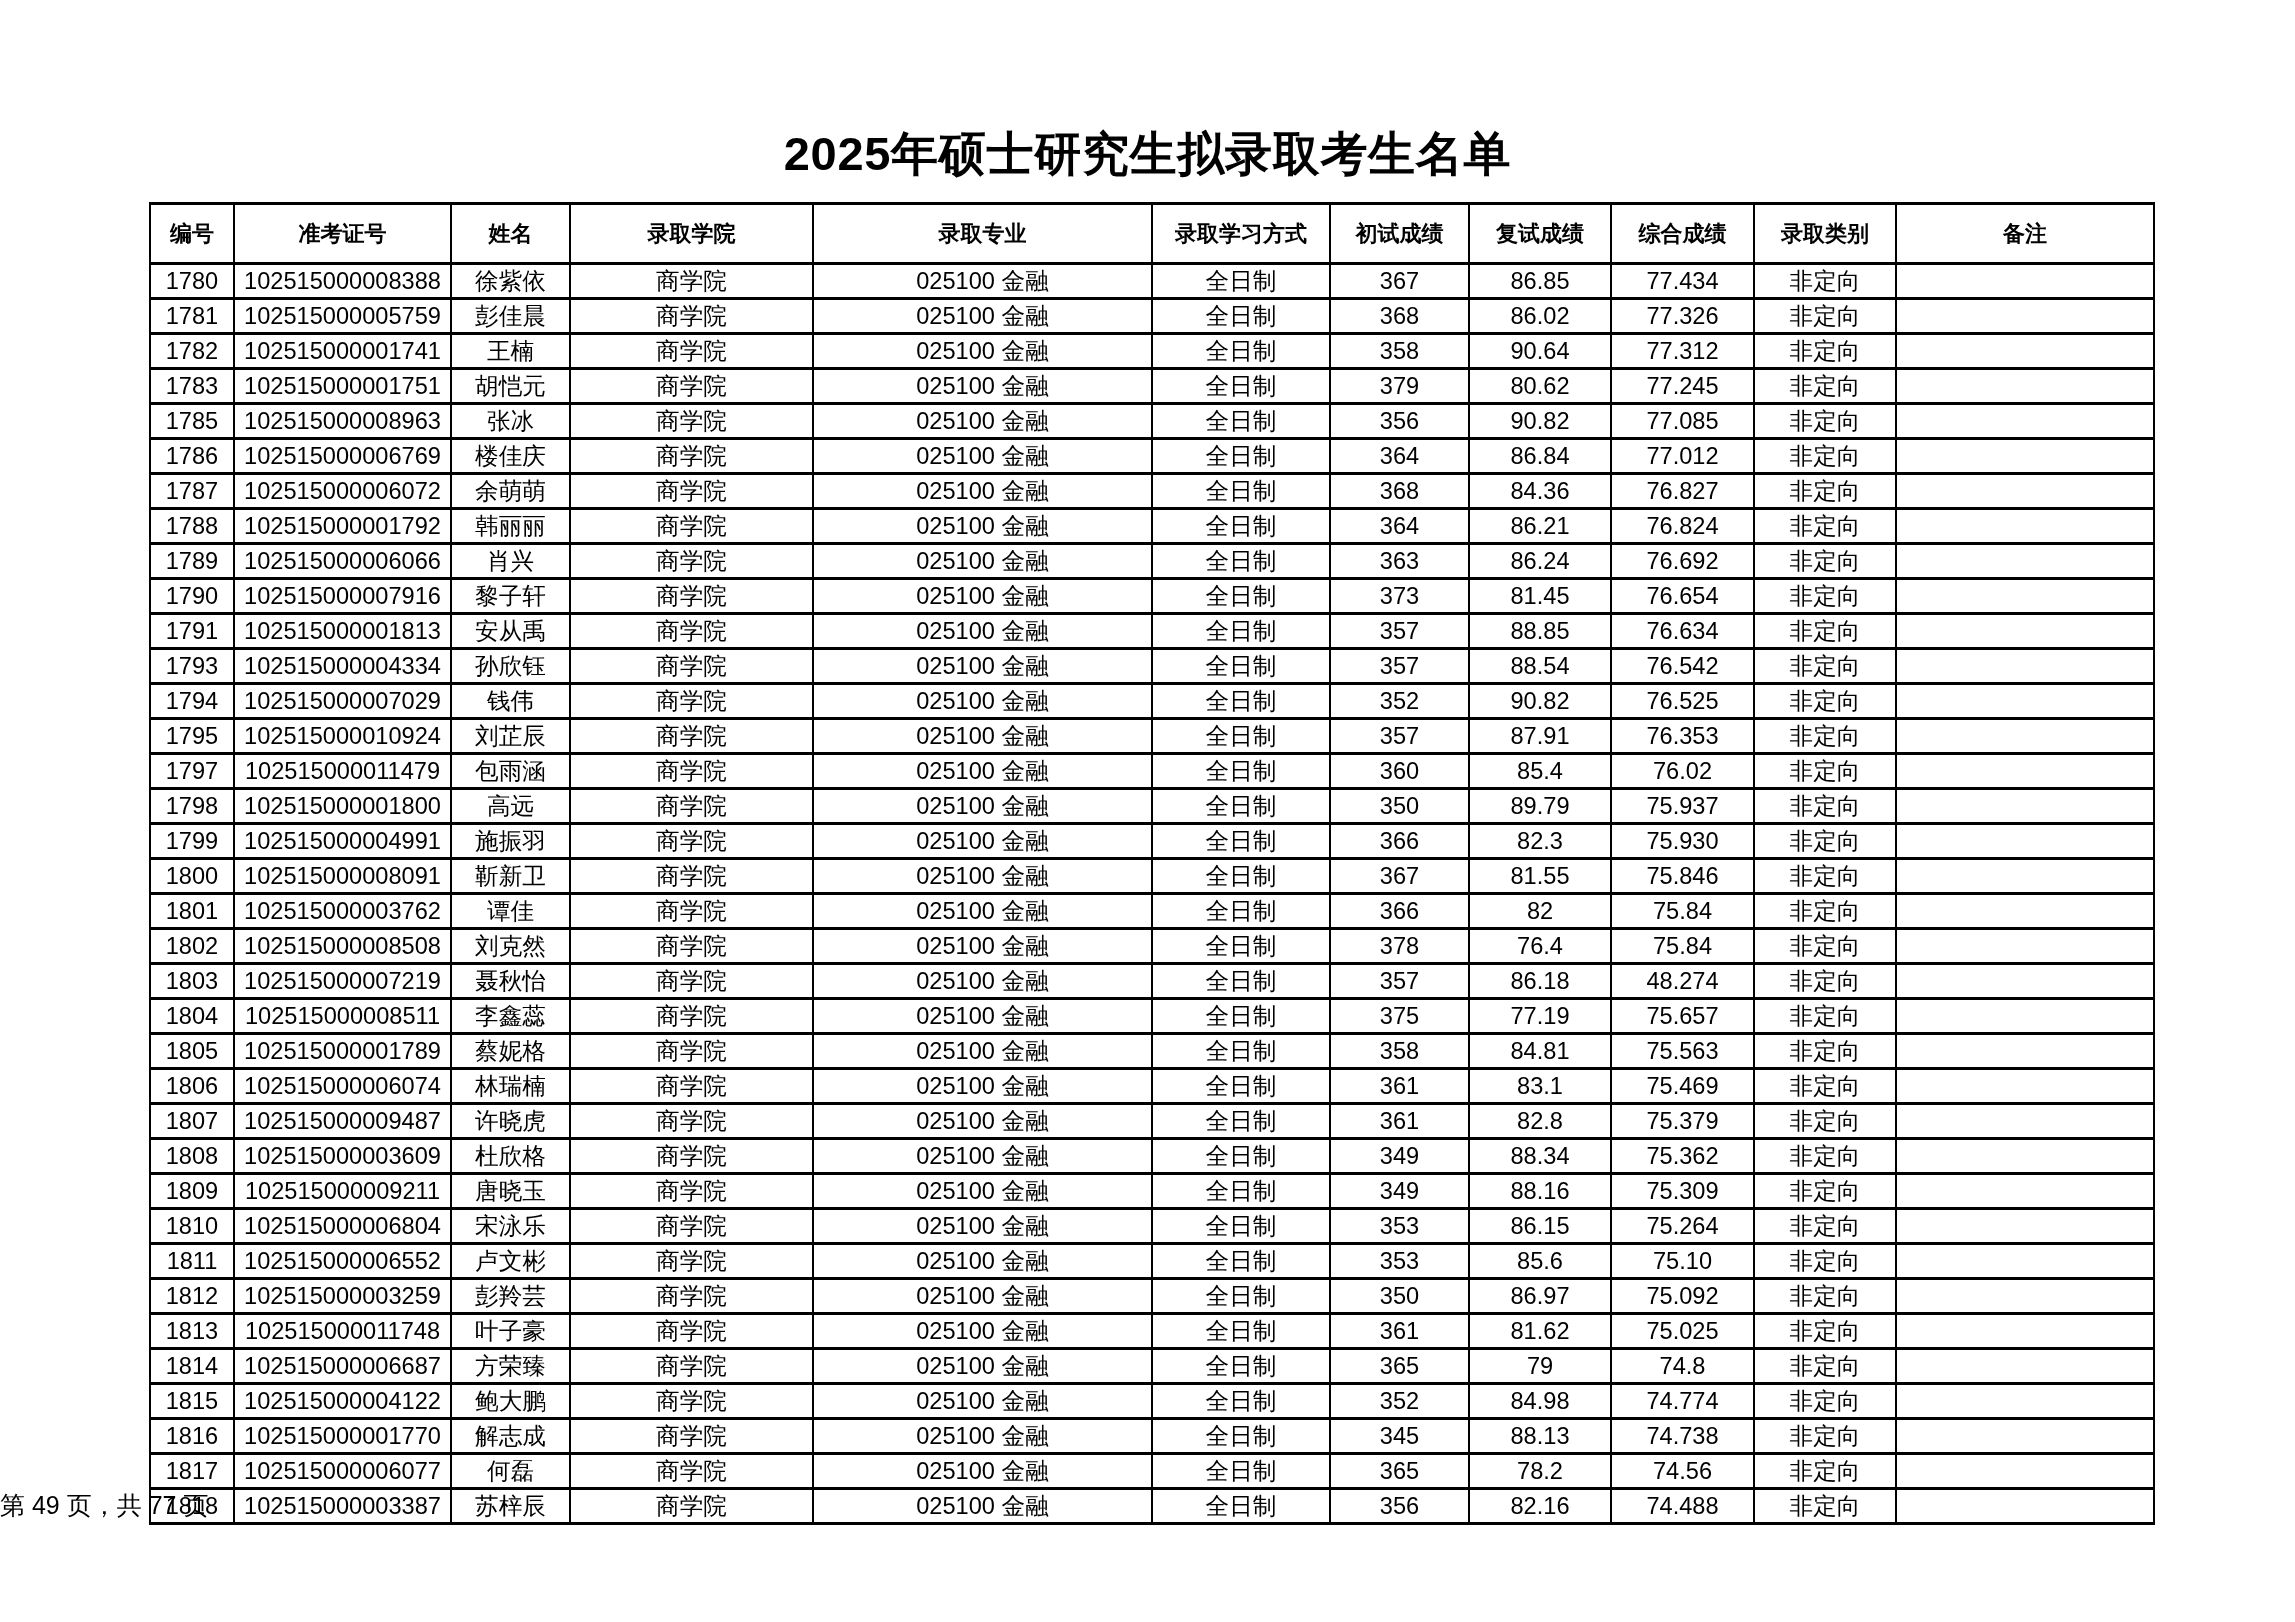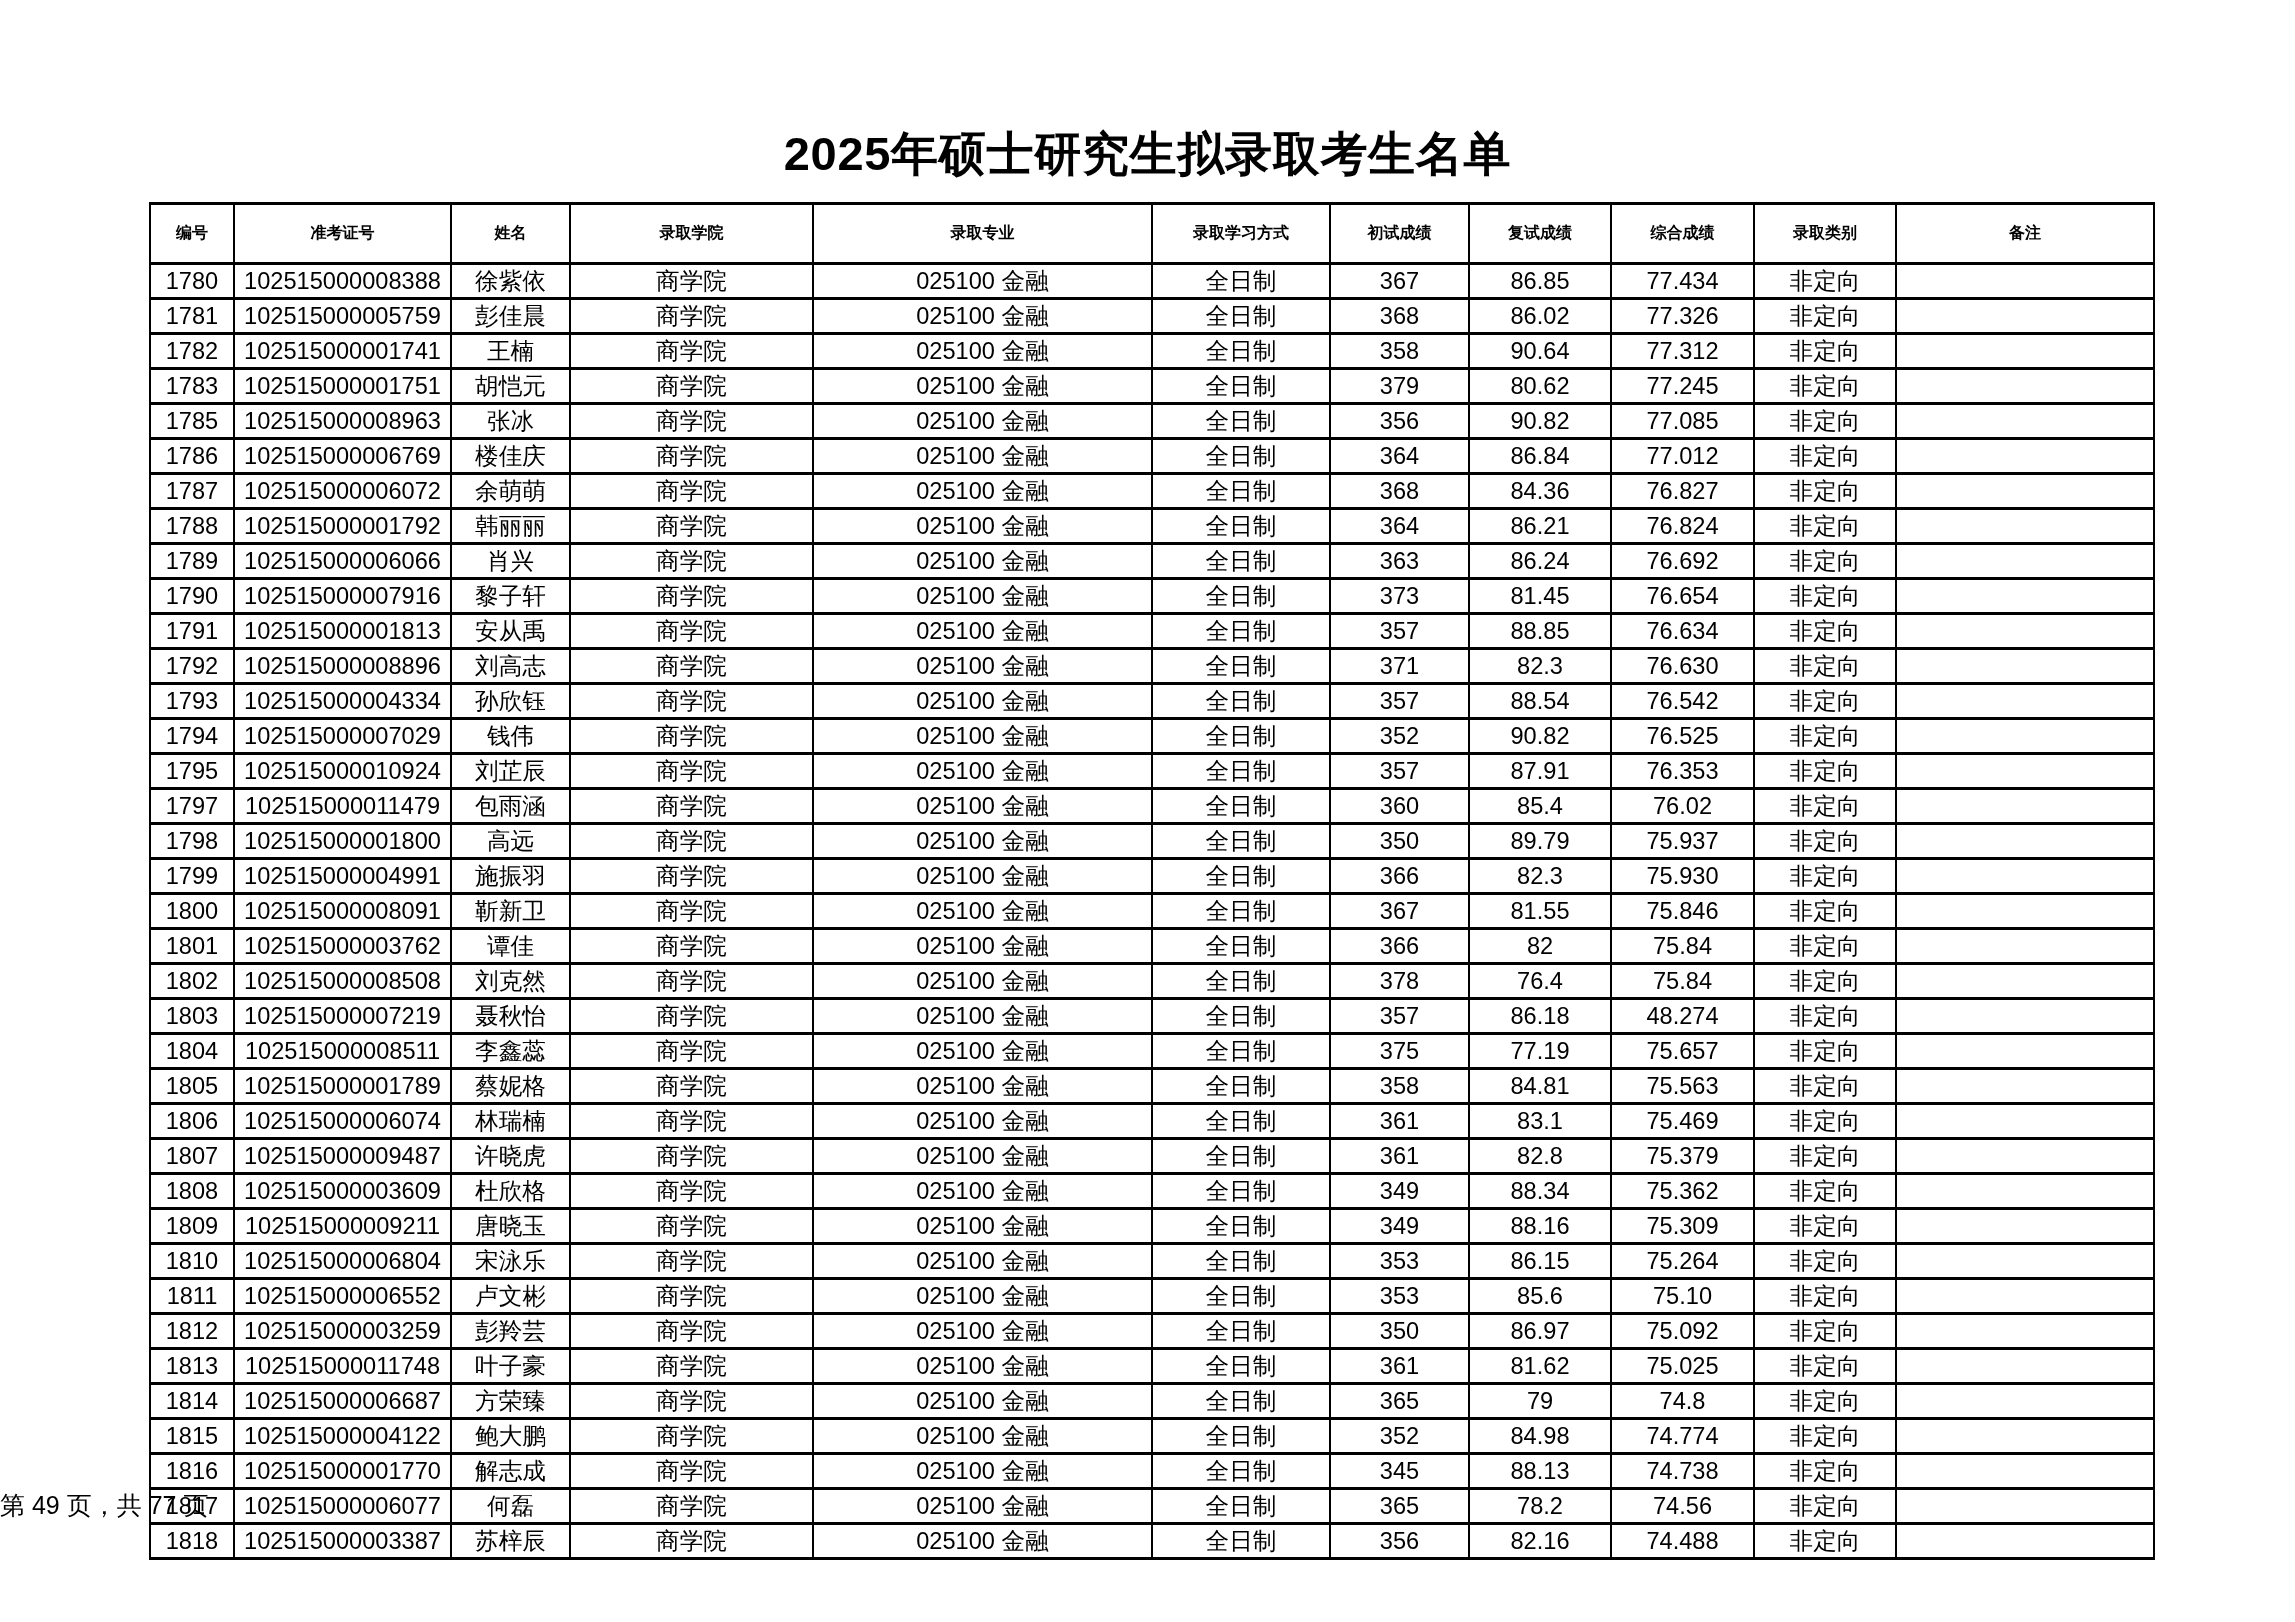--- a/index.html
+++ b/index.html
@@ -50,21 +50,21 @@
     border-bottom: 3.3px solid #000000;
     padding: 0;
     text-align: center;
     vertical-align: middle;
     white-space: nowrap;
     overflow: hidden;
   }
   table.roster thead tr { height: 60px; }
   table.roster tbody tr { height: 30px; }
   table.roster th {
-    font-size: 16px;
+    font-size: 22px;
     font-weight: bold;
     margin-left: 32px;
   }
   table.roster td {
     font-size: 23.6px;
     font-weight: normal;
   }
   .page-footer {
     position: absolute;
     top: 1493px;
@@ -249,33 +249,20 @@
           <td>商学院</td>
           <td>025100 金融</td>
           <td>全日制</td>
           <td>357</td>
           <td>88.85</td>
           <td>76.634</td>
           <td>非定向</td>
           <td></td>
         </tr>
         <tr>
-          <td>1792</td>
-          <td>102515000008896</td>
-          <td>刘高志</td>
-          <td>商学院</td>
-          <td>025100 金融</td>
-          <td>全日制</td>
-          <td>371</td>
-          <td>82.3</td>
-          <td>76.630</td>
-          <td>非定向</td>
-          <td></td>
-        </tr>
-        <tr>
           <td>1793</td>
           <td>102515000004334</td>
           <td>孙欣钰</td>
           <td>商学院</td>
           <td>025100 金融</td>
           <td>全日制</td>
           <td>357</td>
           <td>88.54</td>
           <td>76.542</td>
           <td>非定向</td>

